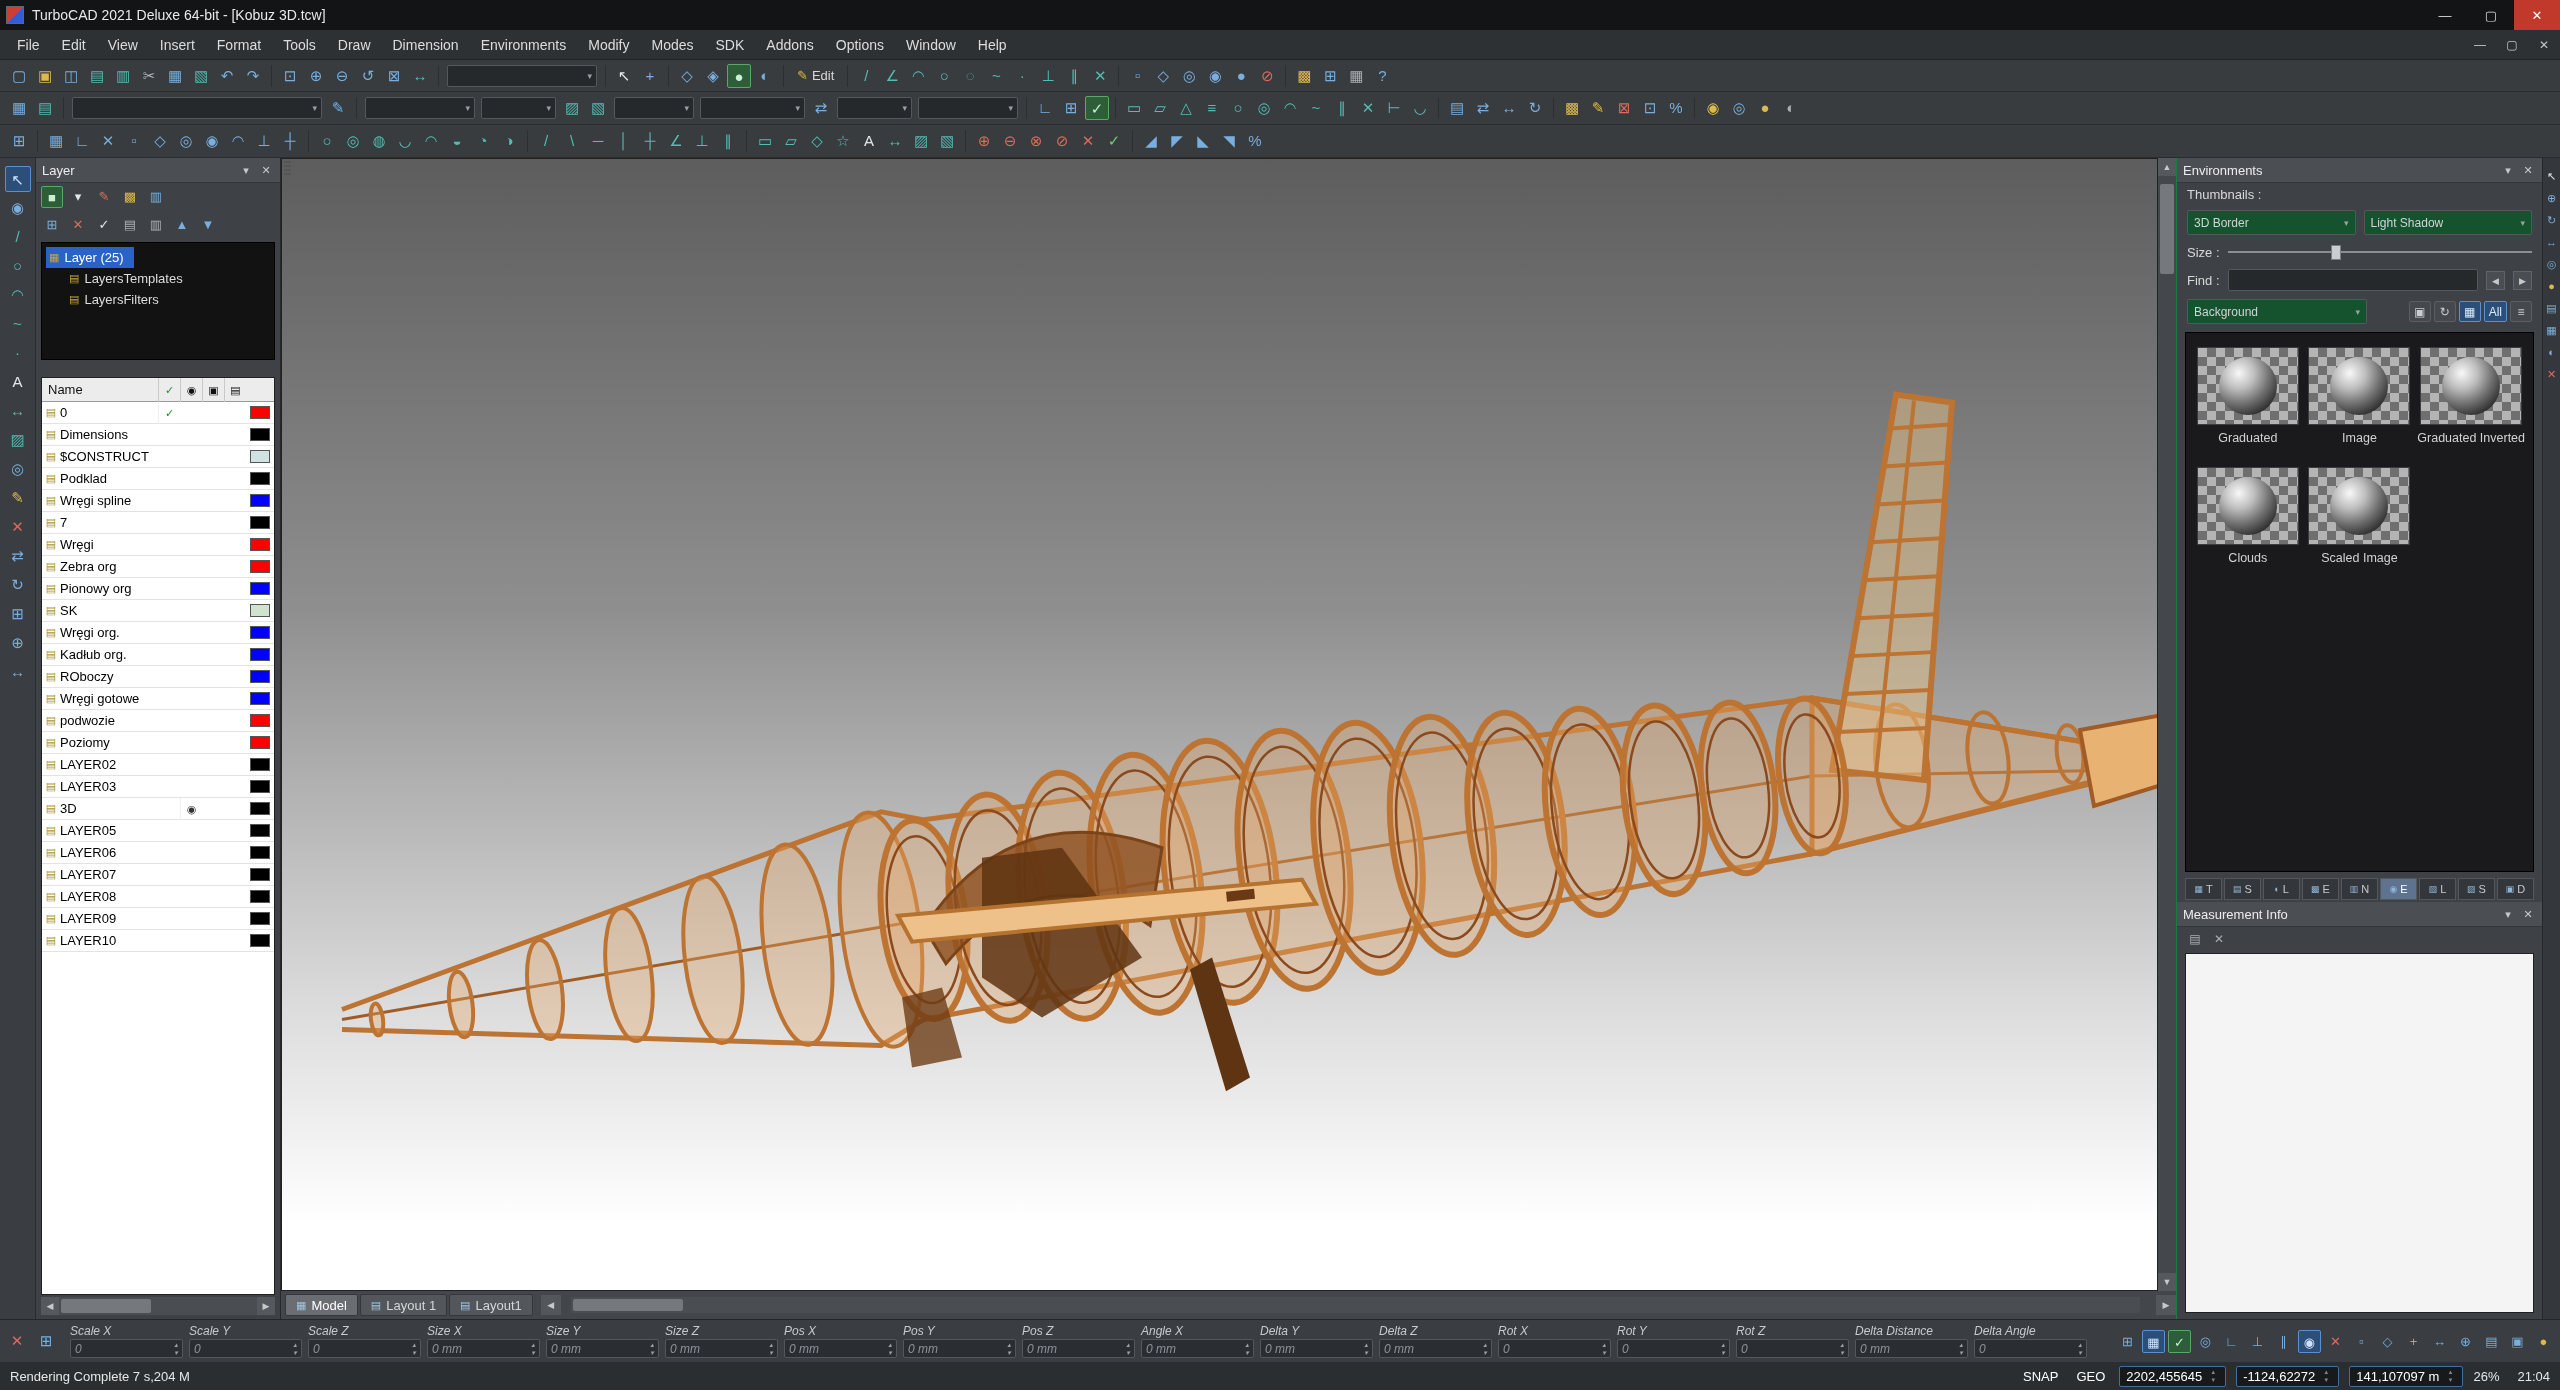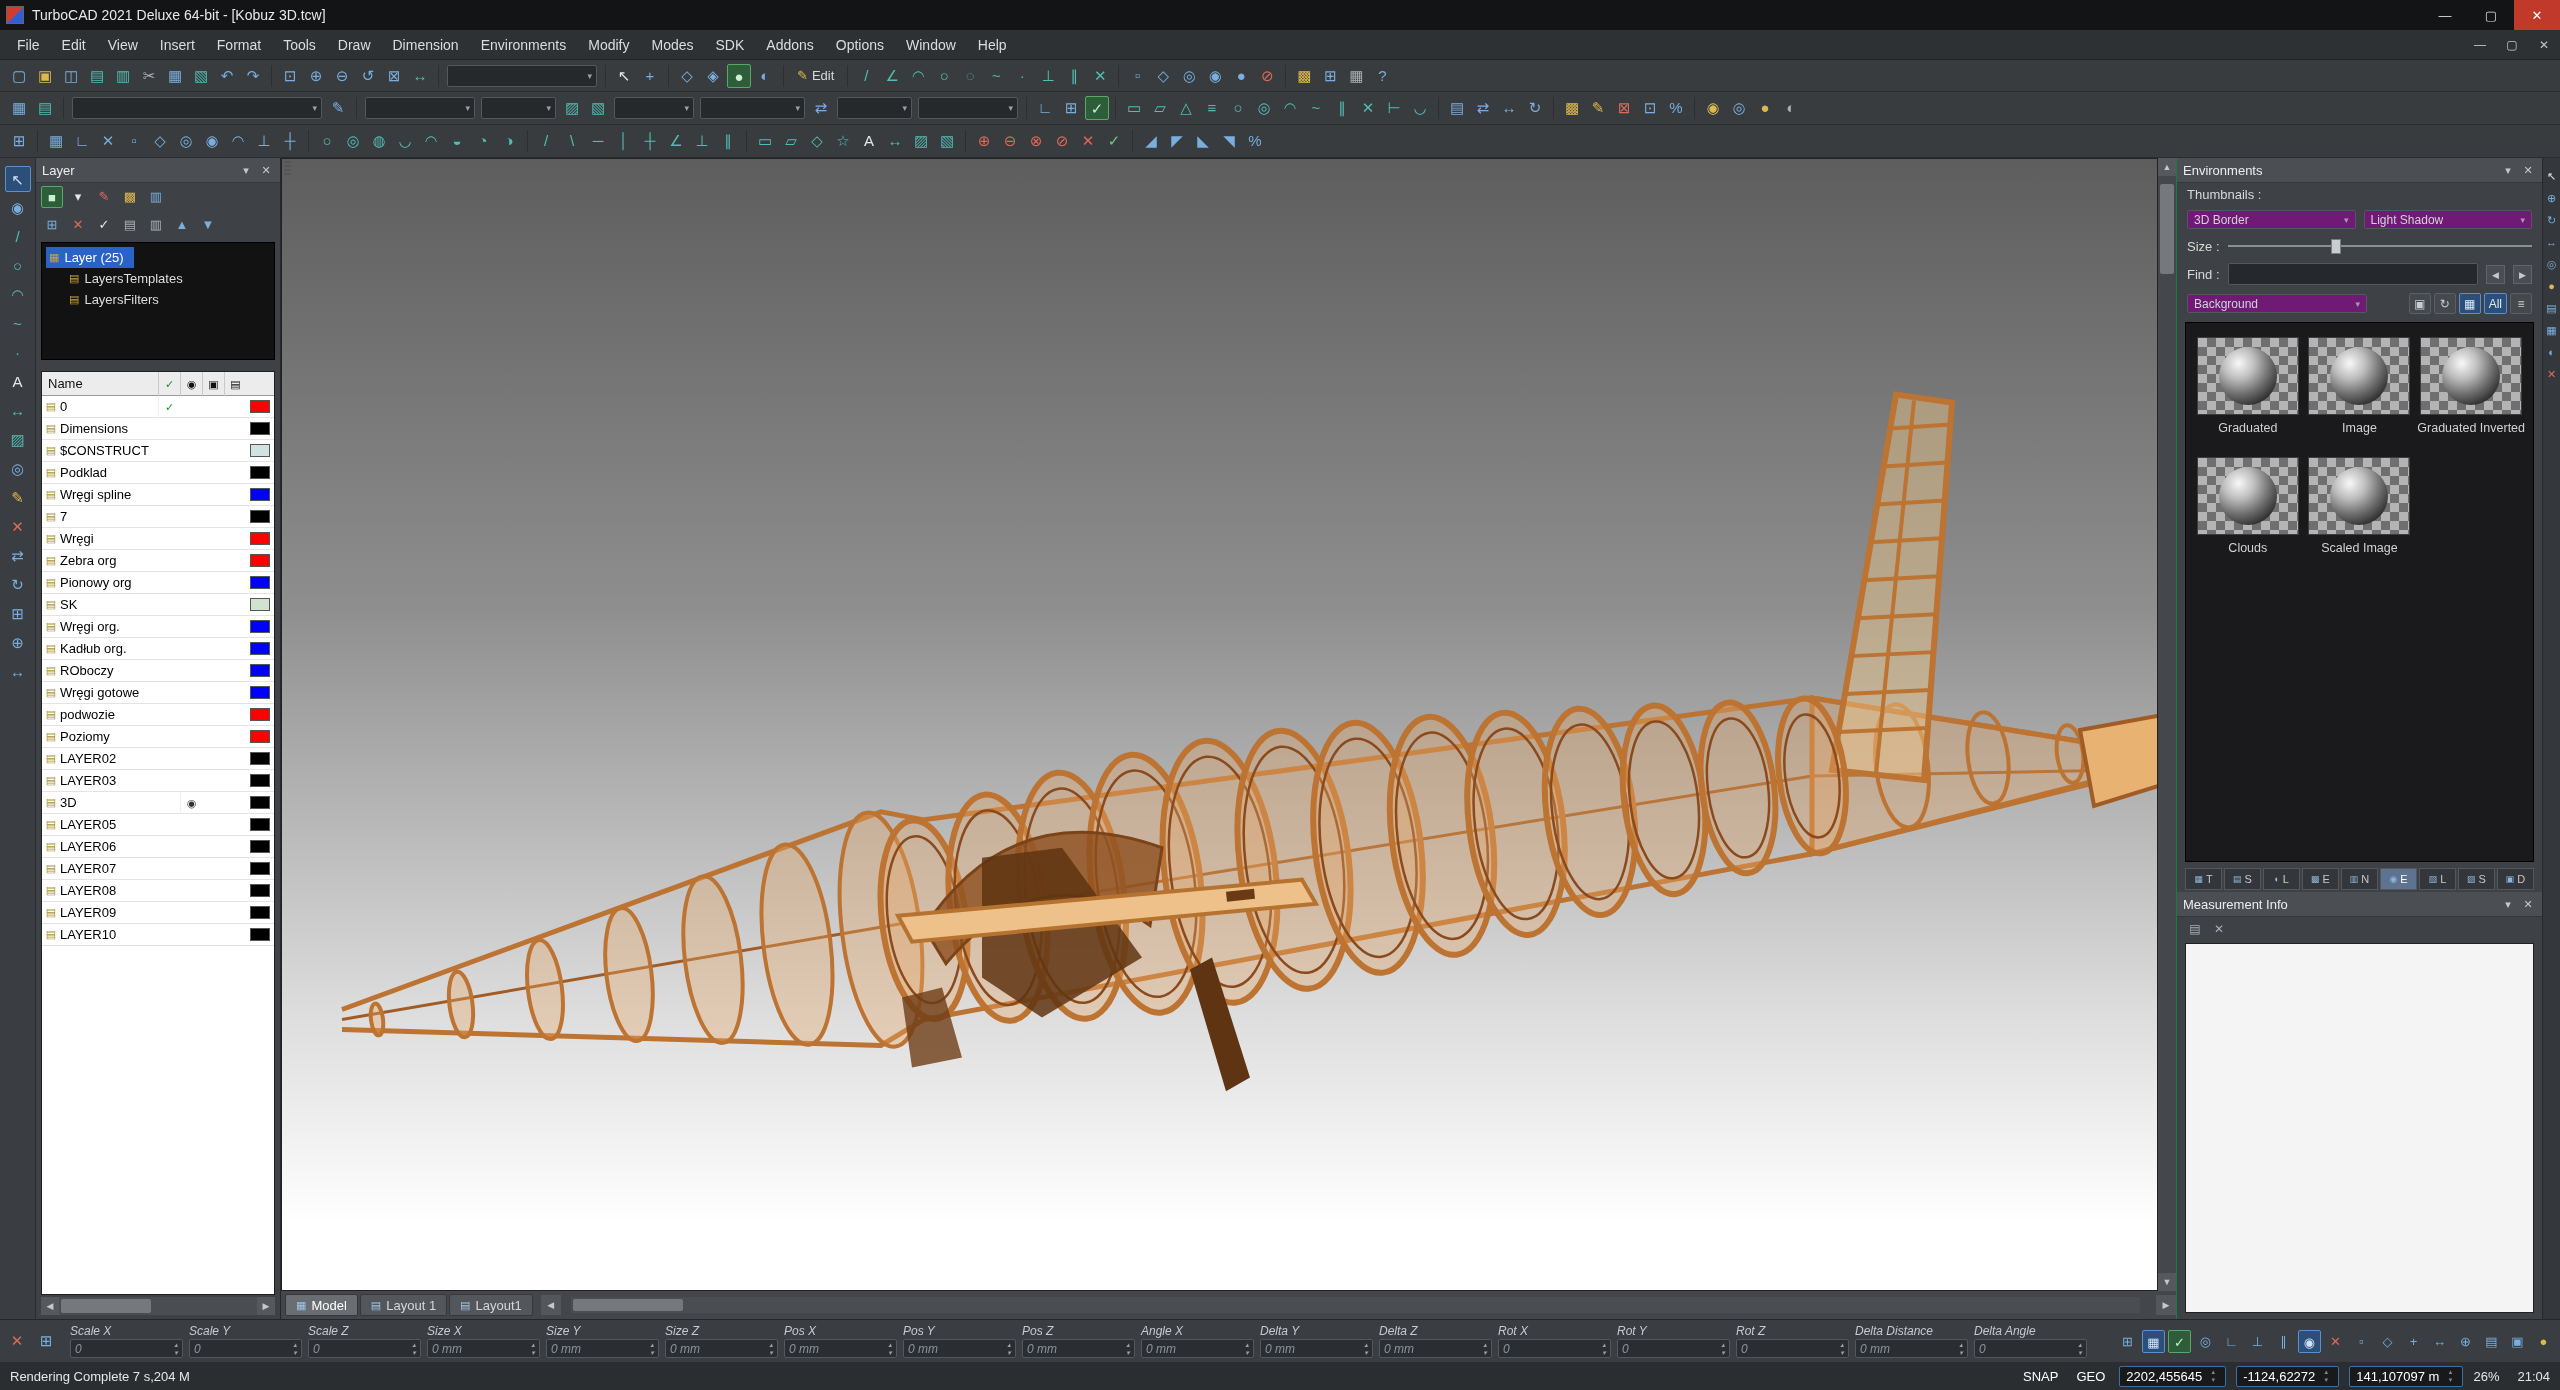--- a/index.html
+++ b/index.html
@@ -52,21 +52,21 @@
   .phead .ptitle { font-size:13px; color:#ececec; }
   .phead .pbtn { margin-left:auto; width:16px; text-align:center; font-size:11px; color:#c8c8c8; }
   .phead .pbtn + .pbtn { margin-left:4px; }
   .ltb { display:flex; align-items:center; padding:3px 4px; gap:2px; flex:0 0 auto; }
   .ltb .ico { width:22px; height:22px; line-height:22px; font-size:13px; }
   .ltree { margin:3px 5px; height:118px; background:#121212; border:1px solid #000; padding:4px; font-size:13px; flex:0 0 auto; }
   .trow { display:flex; align-items:center; gap:5px; height:21px; padding:0 3px; color:#ddd; white-space:nowrap; }
   .trow .tico { color:#c9a23e; font-size:11px; }
   .trow.sel { background:#2a63c8; color:#fff; width:max-content; padding-right:10px; }
   .trow.child { margin-left:20px; }
-  .ltable { margin:8px 5px 0 5px; background:#fff; border:1px solid #202020; flex:1; overflow:hidden; display:flex; flex-direction:column; }
+  .ltable { margin:14px 5px 0 5px; background:#fff; border:1px solid #202020; flex:1; overflow:hidden; display:flex; flex-direction:column; }
   .lthead { display:flex; align-items:center; height:24px; background:#ececec; border-bottom:1px solid #9a9a9a; color:#111; font-size:13px; flex:0 0 auto; }
   .lthead .hname { flex:1; padding-left:6px; }
   .hcell { width:22px; text-align:center; font-size:11px; border-left:1px solid #c9c9c9; line-height:24px; }
   .hcell.hswatch { width:28px; }
   .lrow { display:flex; align-items:center; height:22px; border-bottom:1px solid #e3e3e3; color:#000; font-size:13px; }
   .lglyph { width:18px; text-align:center; color:#a8922e; font-size:11px; }
   .lname { flex:1; white-space:nowrap; overflow:hidden; }
   .lcell { width:22px; text-align:center; font-size:11px; color:#333; border-left:1px solid #efefef; line-height:22px; }
   .lcell.chk { color:#1d8f2e; }
   .lswatch { width:20px; height:13px; margin:0 4px; border:1px solid #555; flex:0 0 auto; }
@@ -91,21 +91,21 @@
   .dtab.active { background:#6a6e73; color:#fff; }
   .dtab .ti { font-size:11px; color:#9fc3e2; }
   .tabnav { width:20px; height:20px; line-height:20px; text-align:center; background:#53575c; color:#c8c8c8; font-size:9px; margin-left:6px; }
   .tabscroll { flex:1; height:16px; margin:0 8px; background:#4a4e52; position:relative; }
   .tabscroll .sthumb { left:2px; width:110px; }
 
   
   .rightpanel { width:366px; background:#3e4246; border-left:1px solid #15803d; display:flex; flex-direction:column; }
   .erow { display:flex; align-items:center; padding:4px 10px; gap:8px; flex:0 0 auto; }
   .elabel { font-size:13px; color:#d8d8d8; white-space:nowrap; }
-  .ecombo { height:19px; background:#701a75; border:1px solid #54585c; border-radius:2px; display:flex; align-items:center; justify-content:space-between; padding:0 6px; }
+  .ecombo { height:25px; background:#14532d; border:1px solid #54585c; border-radius:2px; display:flex; align-items:center; justify-content:space-between; padding:0 6px; }
   .slider { flex:1; position:relative; height:18px; }
   .slider .track { position:absolute; left:0; right:0; top:8px; height:2px; background:#8a8f94; }
   .slider .knob { position:absolute; top:2px; left:34%; width:10px; height:15px; background:#c9cdd1; border:1px solid #7a7e82; }
   .finput { flex:1; height:22px; background:#26292c; border:1px solid #54585c; border-radius:2px; padding:0 5px; font-size:12px; color:#cfd3d7; }
   .navbtn { width:19px; height:19px; line-height:19px; text-align:center; background:#4a4e52; border:1px solid #60646a; color:#c8c8c8; font-size:9px; }
   .ebtn { height:21px; min-width:22px; padding:0 4px; display:flex; align-items:center; justify-content:center; background:#45494e; border:1px solid #5b5f65; color:#c8cdd2; font-size:12px; border-radius:2px; }
   .ebtn.pressed { background:#2b4f79; border-color:#5b8fd0; color:#dbe9fb; }
   .thumbbox { height:540px; margin:4px 8px; background:#1a1a1c; border:1px solid #000; padding:14px 6px; display:grid; grid-template-columns:repeat(3,1fr); align-content:start; row-gap:22px; justify-items:center; flex:0 0 auto; }
   .thcell { width:108px; display:flex; flex-direction:column; align-items:center; }
   .thumb { width:102px; height:78px; border:1px solid #3c3c3e; position:relative;

